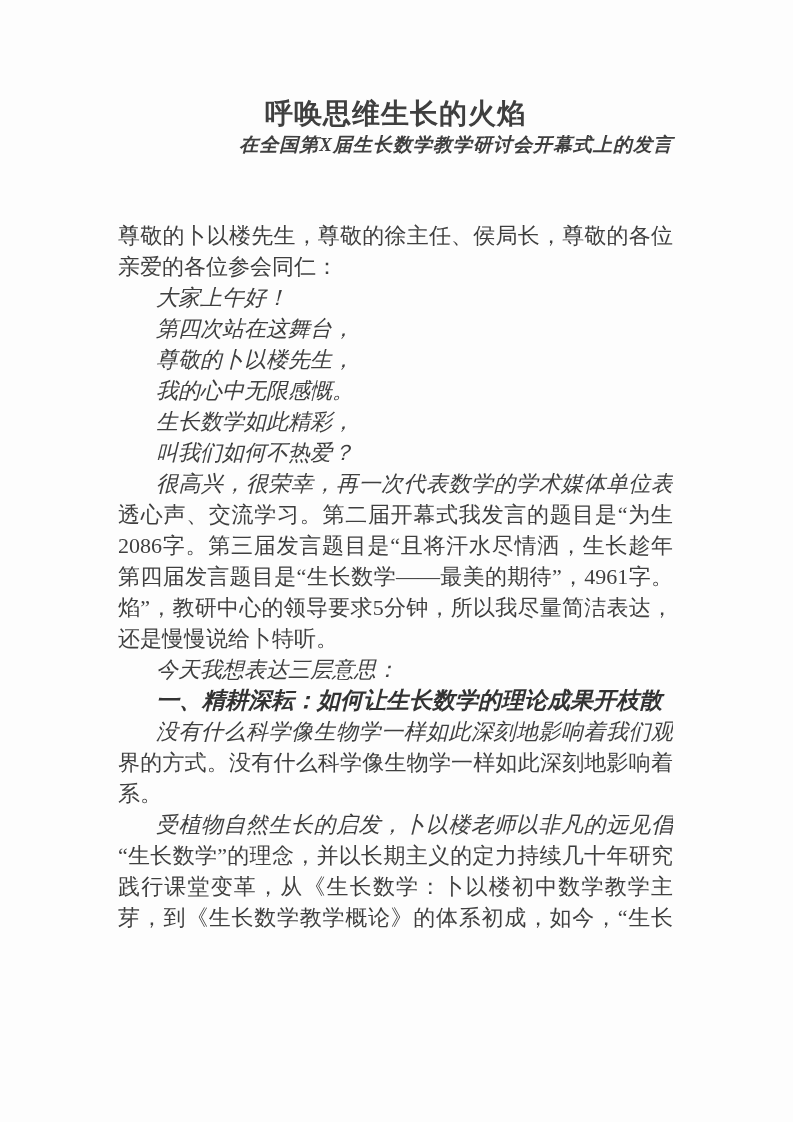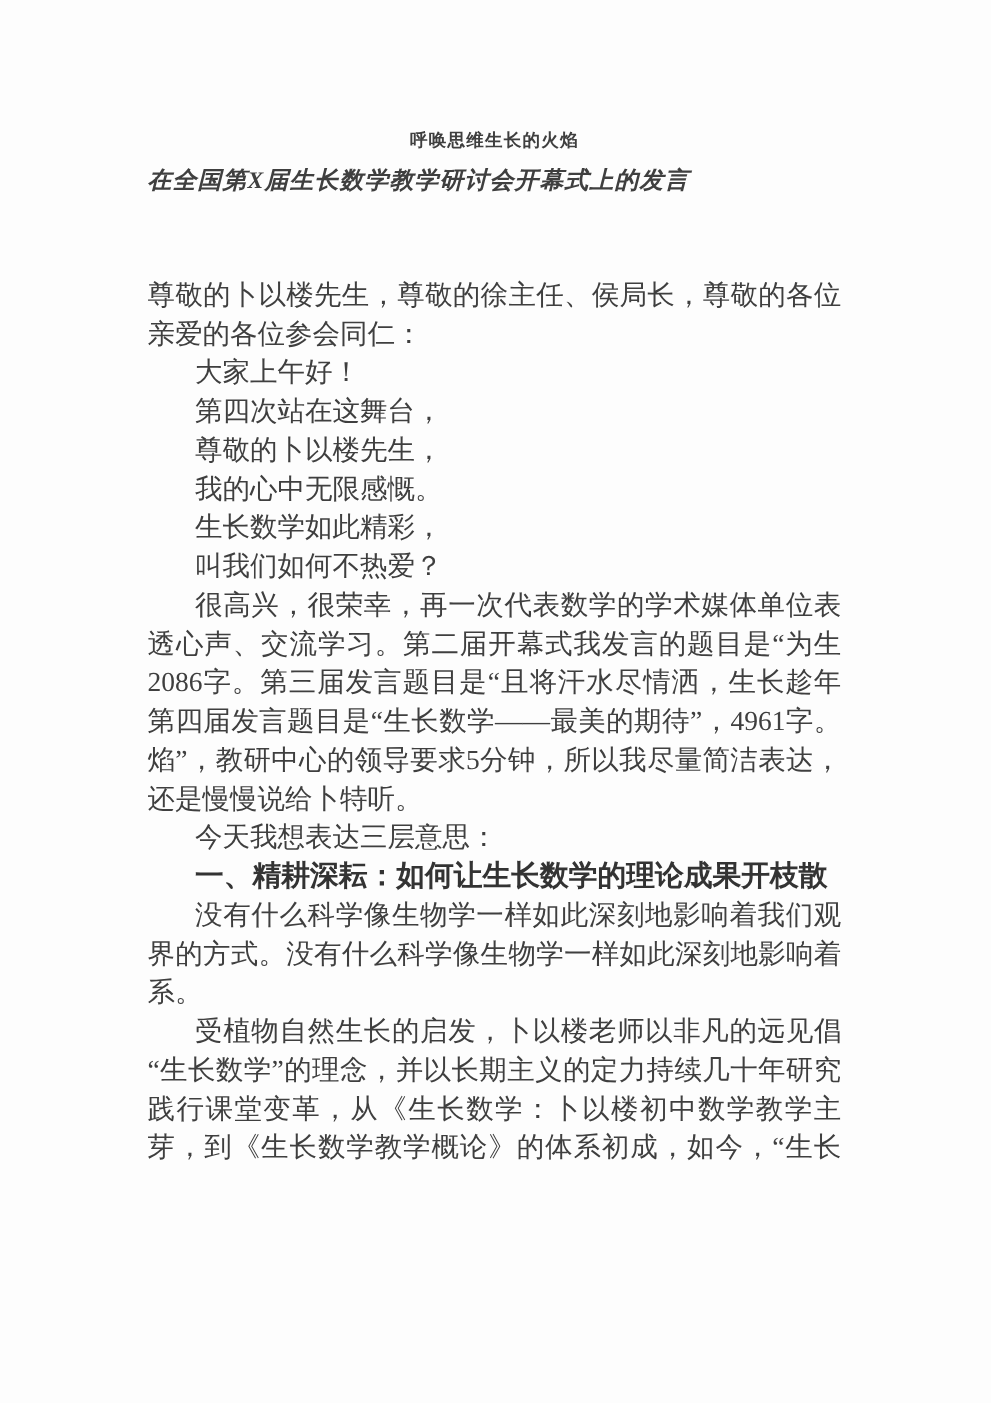--- a/index.html
+++ b/index.html
@@ -17,52 +17,53 @@
     overflow: hidden;
   }
   .doc-title {
     position: absolute;
     top: 98px;
     left: 118px;
     width: 555px;
     height: 31px;
     line-height: 31px;
     text-align: center;
-    font-size: 14px;
+    font-size: 28px;
     font-weight: 600;
     letter-spacing: 1px;
   }
   .doc-subtitle {
     position: absolute;
     top: 129px;
     left: 118px;
     width: 555px;
     height: 31px;
     line-height: 31px;
-    text-align: left;
+    text-align: right;
     font-size: 19px;
     font-weight: bold;
     font-style: italic;
     letter-spacing: 1px;
   }
   .doc-body {
     position: absolute;
     top: 220px;
     left: 118px;
     width: 555px;
   }
   .line {
     height: 31px;
     line-height: 31px;
     font-size: 22px;
     text-align: left;
     overflow: hidden;
   }
   .line.indent {
     padding-left: 38px;
+    font-style: italic;
   }
   .line.justify {
     text-align: justify;
     text-align-last: justify;
   }
   .line.heading {
     font-family: "Liberation Sans", sans-serif;
     font-weight: bold;
     font-size: 23px;
     color: #333333;

